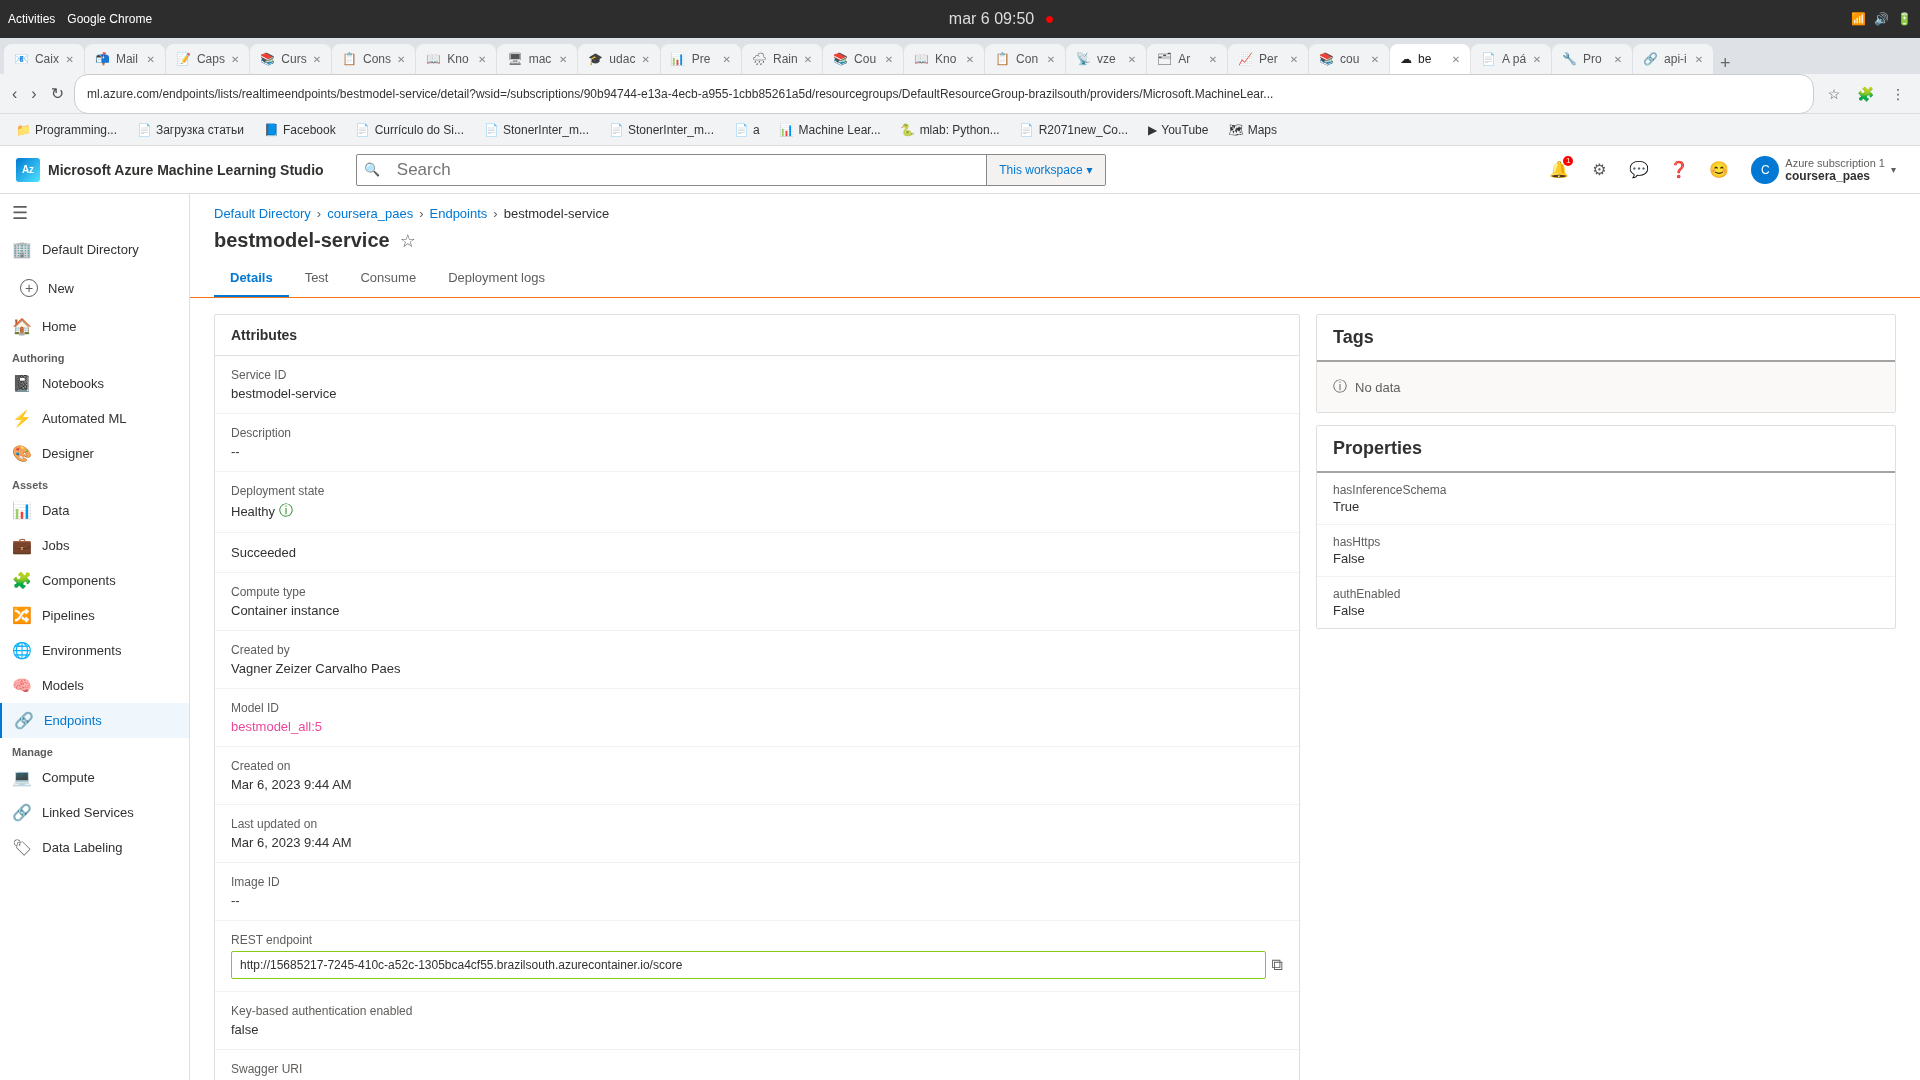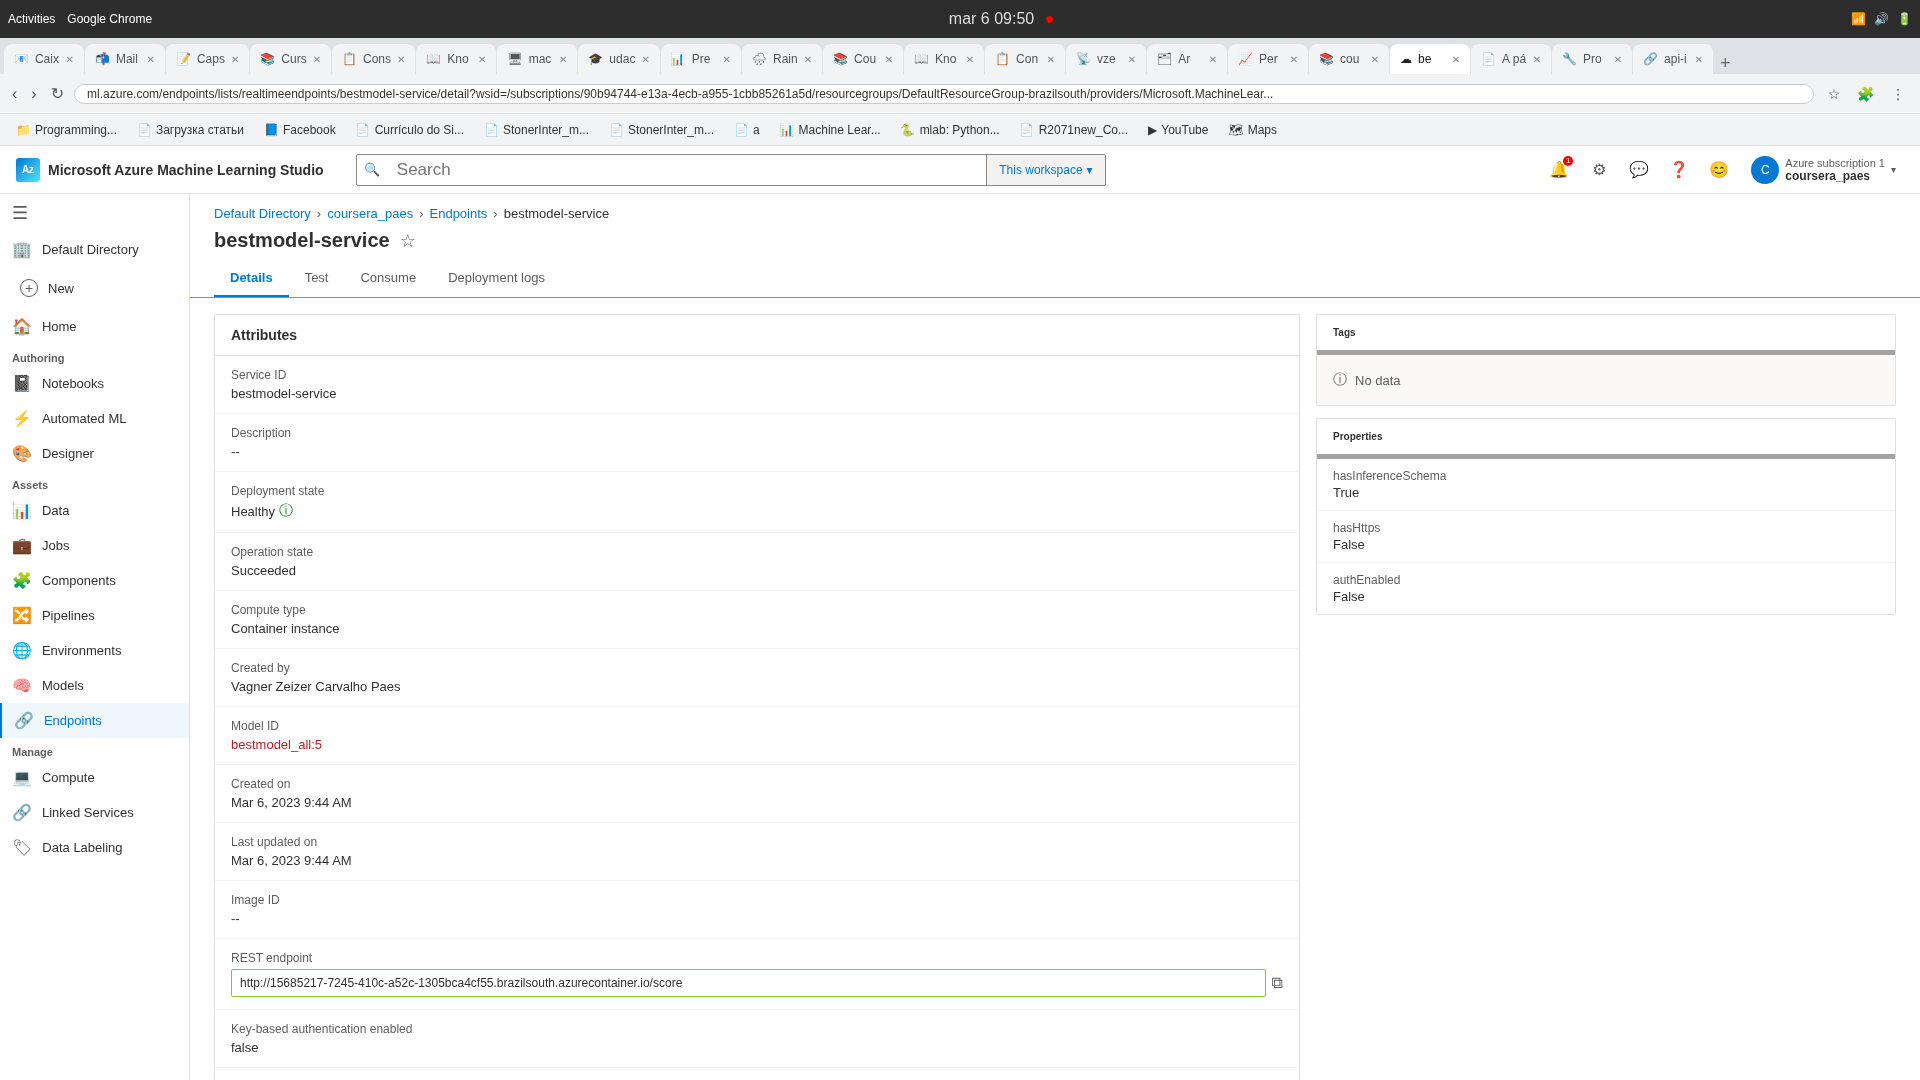--- a/index.html
+++ b/index.html
@@ -14,21 +14,21 @@
     
     .browser { display: flex; flex-direction: column; height: 1050px; }
     .tab-bar { background: #dee1e6; height: 36px; display: flex; align-items: flex-end; padding: 0 4px; gap: 1px; overflow: hidden; }
     .tab { height: 30px; background: #f1f3f4; border-radius: 8px 8px 0 0; display: flex; align-items: center; padding: 0 10px; font-size: 12px; color: #555; gap: 6px; min-width: 80px; max-width: 160px; white-space: nowrap; overflow: hidden; cursor: pointer; }
     .tab.active { background: #fff; color: #222; }
     .tab-close { font-size: 10px; color: #888; margin-left: auto; }
     .tab-add { background: none; border: none; font-size: 18px; color: #666; cursor: pointer; padding: 0 6px; }
 
     .browser-toolbar { height: 40px; background: #f1f3f4; display: flex; align-items: center; padding: 0 8px; gap: 6px; border-bottom: 1px solid #ddd; }
     .nav-btn { background: none; border: none; font-size: 16px; cursor: pointer; color: #555; padding: 4px; border-radius: 50%; }
-    .url-bar { flex: 1; height: 20px; border: 1px solid #ccc; border-radius: 14px; padding: 0 12px; font-size: 12px; background: #fff; color: #333; }
+    .url-bar { flex: 1; height: 40px; border: 1px solid #ccc; border-radius: 14px; padding: 0 12px; font-size: 12px; background: #fff; color: #333; }
     .toolbar-icons { display: flex; gap: 4px; align-items: center; }
     .toolbar-icon { width: 28px; height: 28px; border-radius: 50%; display: flex; align-items: center; justify-content: center; cursor: pointer; color: #555; font-size: 14px; }
 
     
     .bookmarks-bar { height: 32px; background: #f1f3f4; border-bottom: 1px solid #ddd; display: flex; align-items: center; padding: 0 8px; gap: 4px; overflow: hidden; }
     .bookmark { font-size: 12px; color: #333; padding: 2px 8px; border-radius: 4px; cursor: pointer; white-space: nowrap; display: flex; align-items: center; gap: 4px; }
 
     
     .app { display: flex; flex-direction: column; height: 942px; background: #fff; }
     .app-header { height: 48px; background: #fff; border-bottom: 1px solid #e1dfdd; display: flex; align-items: center; padding: 0 16px; gap: 12px; }
@@ -76,27 +76,27 @@
     
     .two-col { display: flex; gap: 16px; padding: 16px 24px; }
     .left-panel { flex: 1; border: 1px solid #e1dfdd; border-radius: 2px; background: #fff; }
     .right-panel { width: 580px; display: flex; flex-direction: column; gap: 12px; }
 
     
     .panel-row { padding: 12px 16px; border-bottom: 1px solid #f3f2f1; }
     .panel-row:last-child { border-bottom: none; }
     .attr-label { font-size: 12px; color: #605e5c; margin-bottom: 4px; }
     .attr-value { font-size: 13px; color: #323130; }
-    .attr-value.link { color: #b91c1c; cursor: pointer; text-decoration: none; }
+    .attr-value.link { color: #ec4899; cursor: pointer; text-decoration: none; }
     .healthy-badge { display: inline-flex; align-items: center; gap: 4px; }
     .healthy-dot { color: #107c10; font-size: 14px; }
 
     
     .card { border: 1px solid #e1dfdd; border-radius: 2px; background: #fff; }
-    .card-header { padding: 12px 16px; font-size: 10px; font-weight: 600; border-bottom: 5px solid #a3a3a3; }
+    .card-header { padding: 12px 16px; font-size: 18px; font-weight: 600; border-bottom: 2px solid #a3a3a3; }
     .no-data { display: flex; align-items: center; gap: 8px; padding: 16px; color: #605e5c; font-size: 13px; background: #faf9f8; }
     .no-data-icon { color: #605e5c; font-size: 14px; }
 
     
     .prop-row { padding: 10px 16px; border-bottom: 1px solid #f3f2f1; }
     .prop-row:last-child { border-bottom: none; }
     .prop-key { font-size: 12px; color: #605e5c; margin-bottom: 2px; }
     .prop-val { font-size: 13px; color: #323130; }
 
     
@@ -464,21 +464,20 @@
 
             <div class="panel-row">
               <div class="attr-label">Deployment state</div>
               <div class="attr-value healthy-badge">
                 <span>Healthy</span>
                 <span class="healthy-dot">ⓘ</span>
               </div>
             </div>
 
             <div class="panel-row">
-              <div class="attr-label">Operation state</div>
               <div class="attr-value">Succeeded</div>
             </div>
 
             <div class="panel-row">
               <div class="attr-label">Compute type</div>
               <div class="attr-value">Container instance</div>
             </div>
 
             <div class="panel-row">
               <div class="attr-label">Created by</div>

